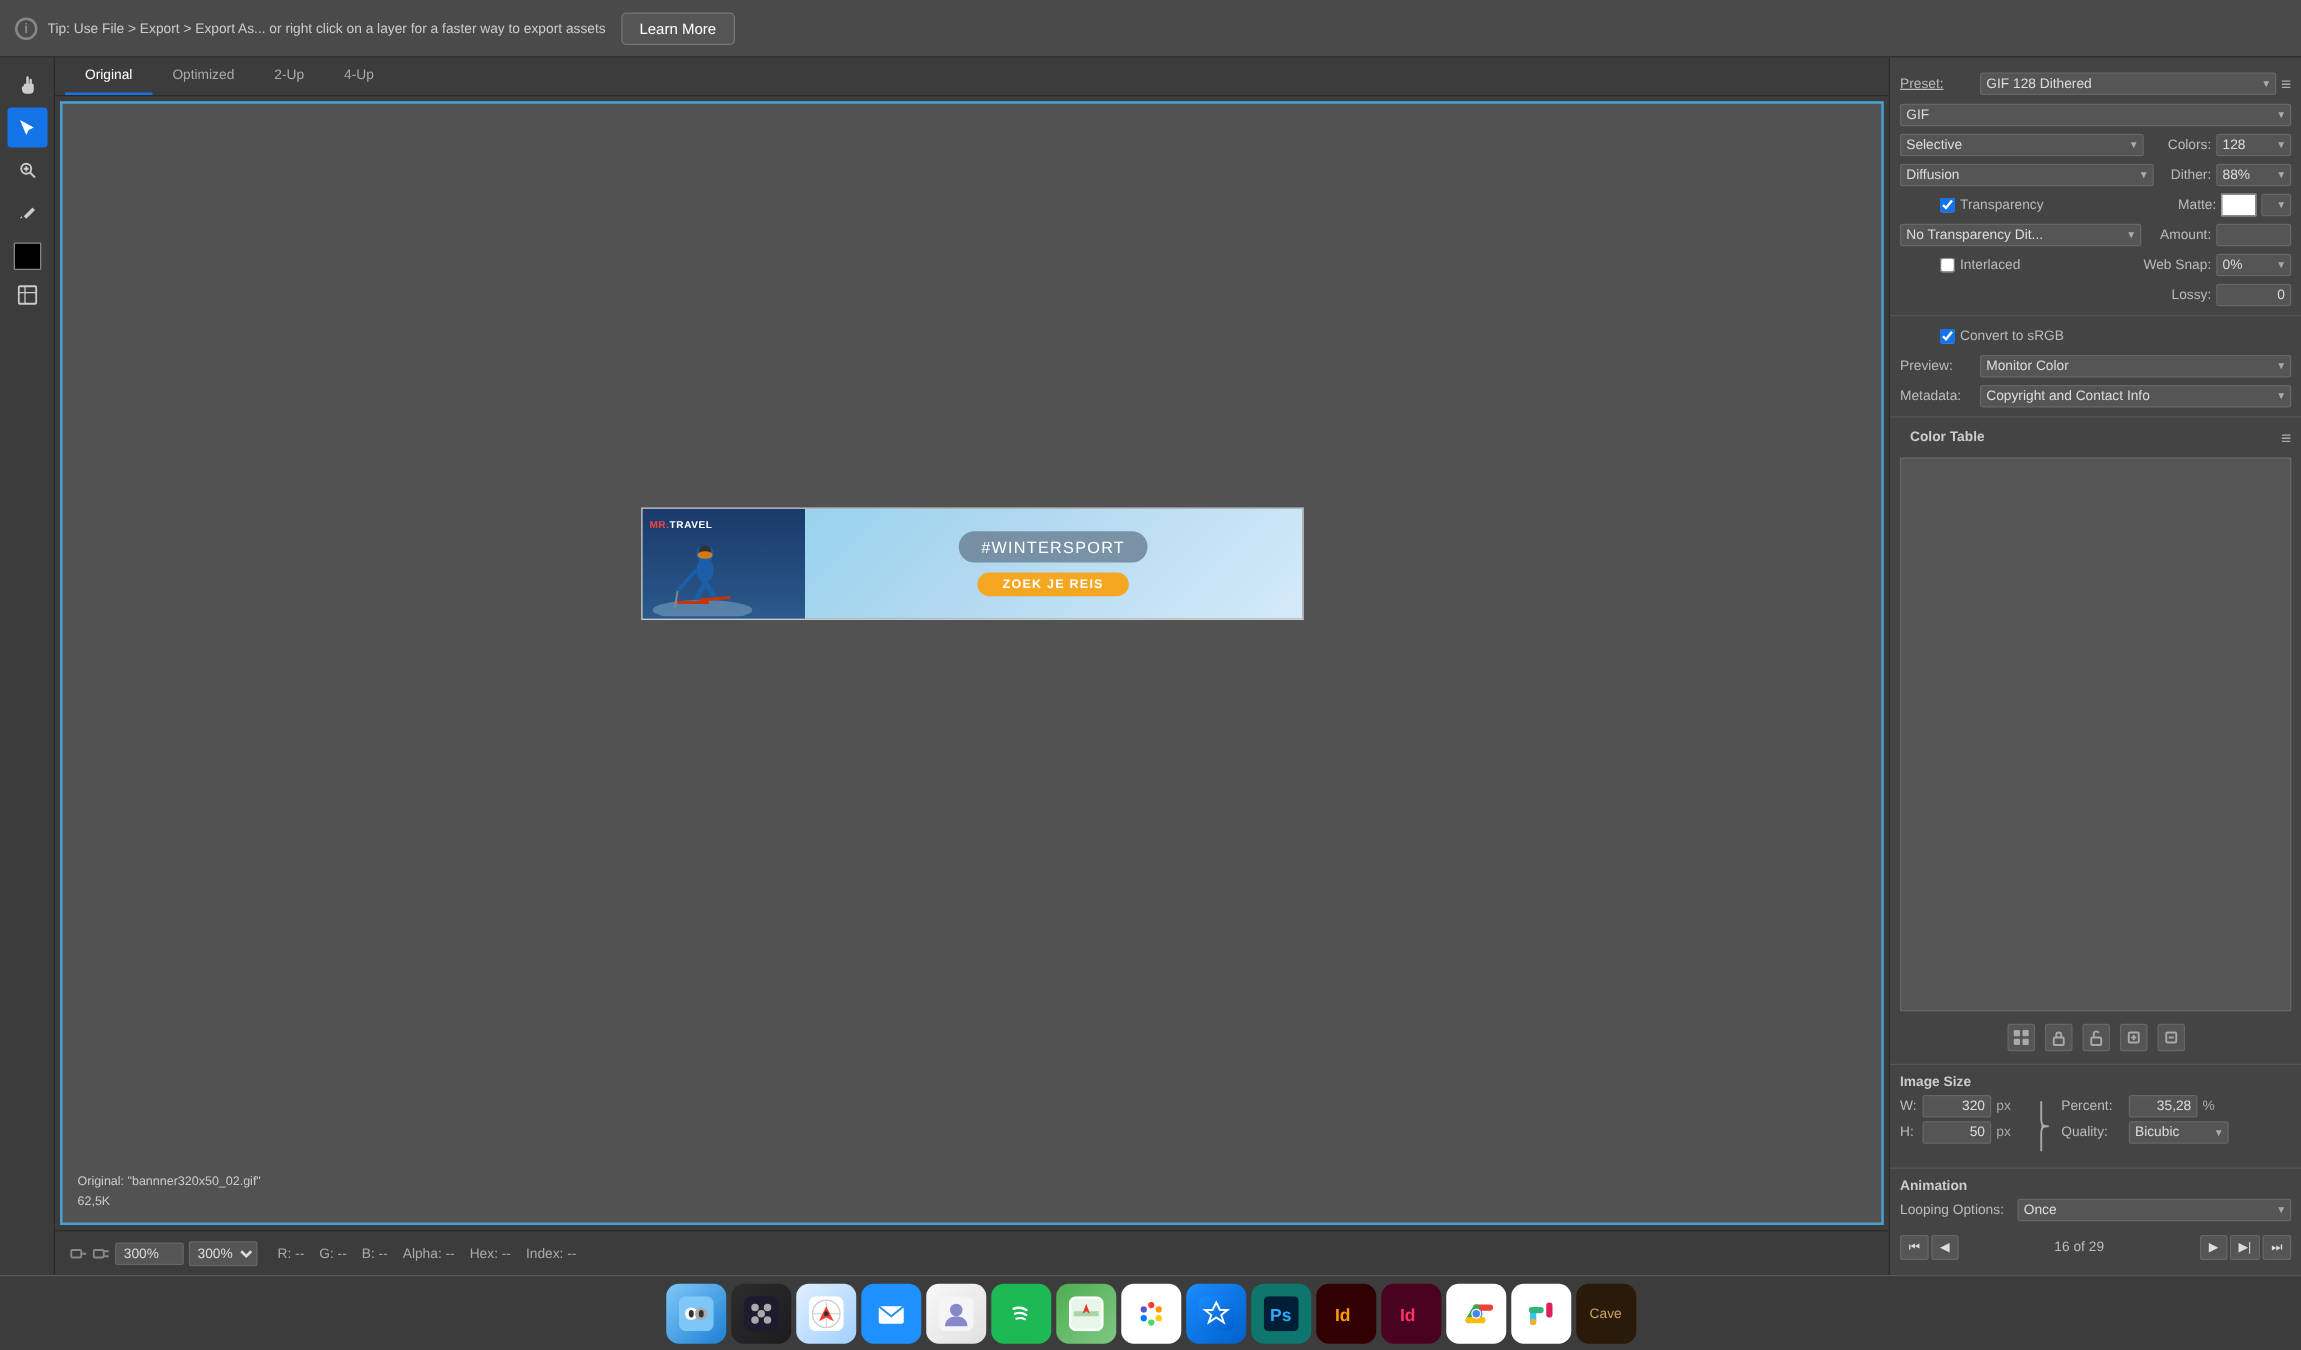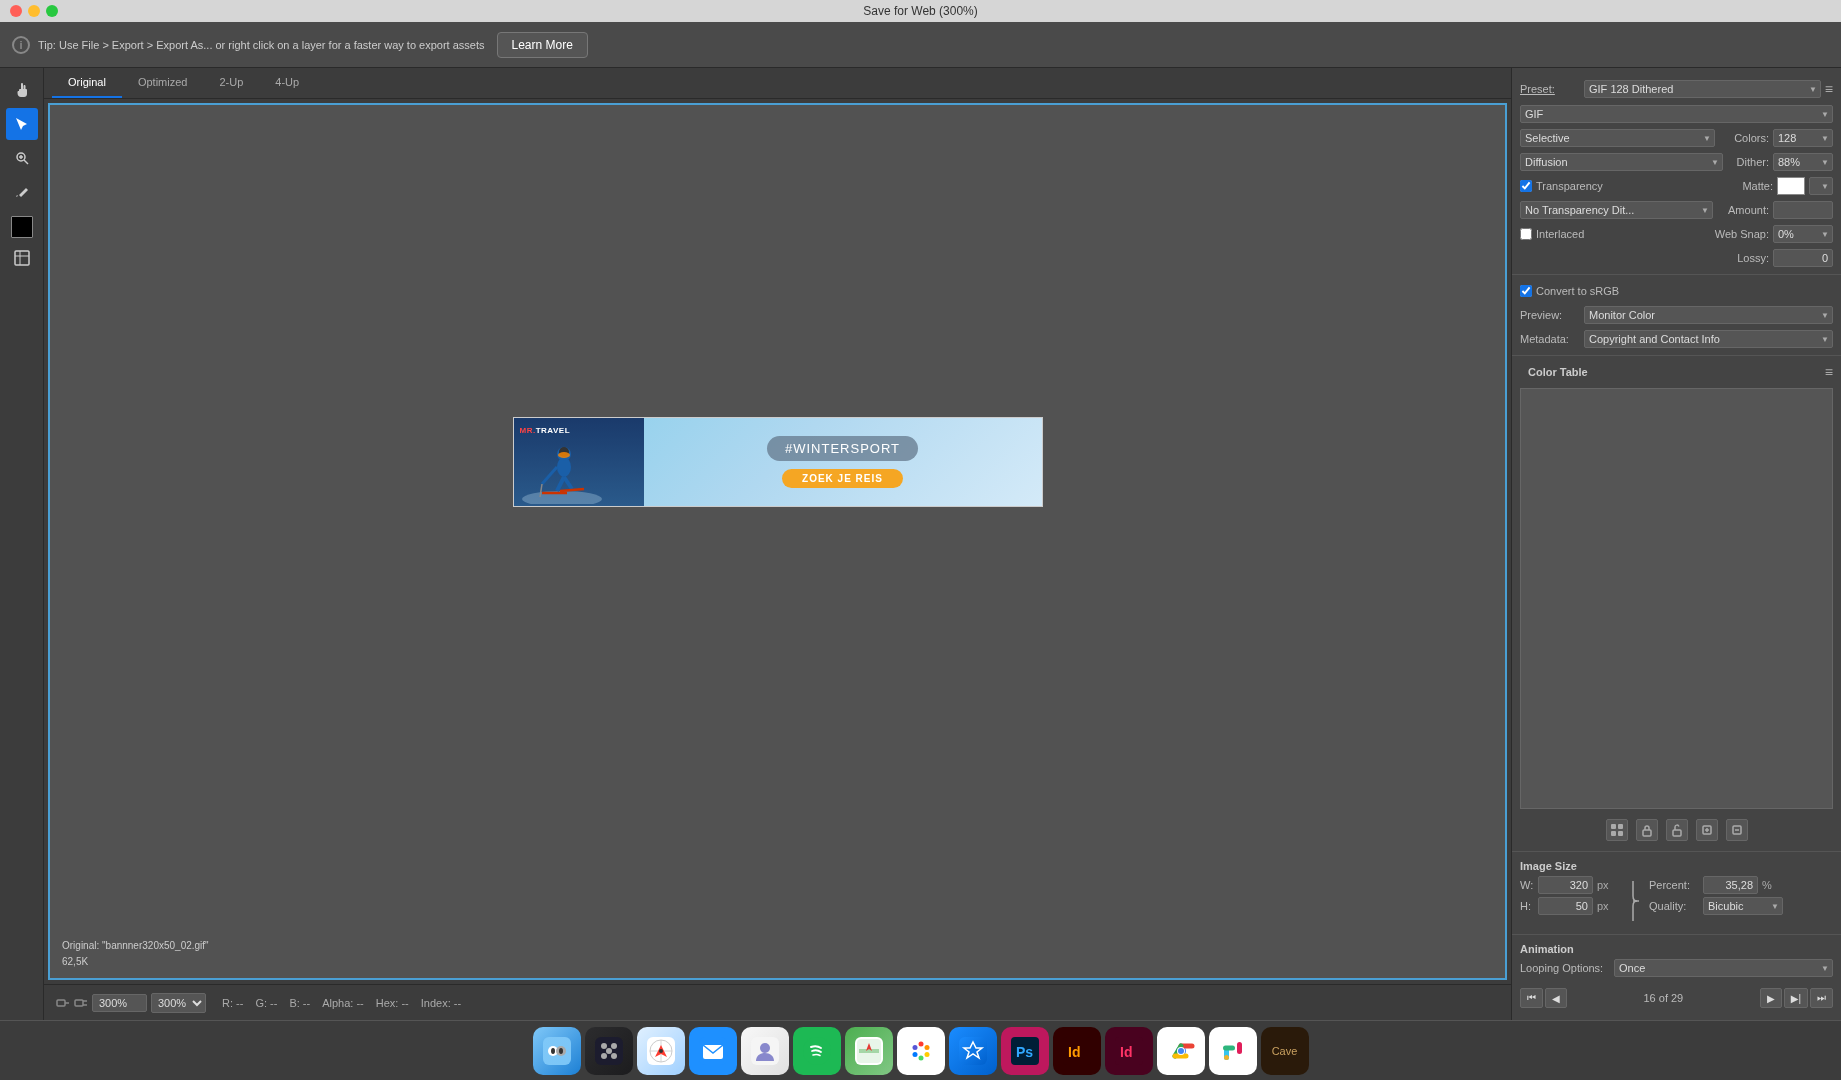--- a/index.html
+++ b/index.html
@@ -269,20 +269,21 @@
       font-size: 11px;
       min-width: 60px;
       text-decoration: underline;
     }
     .checkbox-label {
       display: flex;
       align-items: center;
       gap: 4px;
       color: #bbb;
       font-size: 11px;
+      margin-left: 32px;
     }
     input[type=checkbox] {
       width: 12px;
       height: 12px;
       accent-color: #1473e6;
     }
     .matte-color-box {
       width: 28px;
       height: 18px;
       background: #fff;
@@ -531,28 +532,20 @@
       position: absolute;
       bottom: 2px;
       left: 8px;
     }
   </style>
 </head>
 <body>
 
 <div id="app">
 
-  <div id="titlebar">
-    <div class="traffic-lights">
-      <div class="traffic-light tl-red"></div>
-      <div class="traffic-light tl-yellow"></div>
-      <div class="traffic-light tl-green"></div>
-    </div>
-    <span id="title-text">Save for Web (300%)</span>
-  </div>
 
   <div id="tipbar">
     <div class="tip-icon">i</div>
     <span class="tip-text">Tip: Use File &gt; Export &gt; Export As... or right click on a layer for a faster way to export assets</span>
     <button id="learn-more-btn">Learn More</button>
   </div>
 
   <div id="content-area">
 
     <div id="left-toolbar">
@@ -1027,21 +1020,21 @@
         <defs>
             <linearGradient id="as1" x1="0" y1="0" x2="1" y2="1">
               <stop stop-color="#1a8cff"></stop>
               <stop offset="1" stop-color="#0060cc"></stop>
             </linearGradient>
           </defs>
         <path d="M14 5l3 6h6l-5 4 2 6-6-4-6 4 2-6-5-4h6z" fill="none" stroke="white" stroke-width="1.5"></path>
       </svg>
     </div>
 
-    <div class="dock-icon" style="background:#be185d;">
+    <div class="dock-icon" style="background:#0f766e;">
       <svg width="28" height="28" viewBox="0 0 28 28">
         <rect width="28" height="28" rx="4" fill="#001e36"></rect>
         <text x="5" y="20" font-size="14" font-weight="bold" fill="#31a8ff" font-family="Arial">Ps</text>
       </svg>
     </div>
 
     <div class="dock-icon" style="background:#310000;">
       <svg width="28" height="28" viewBox="0 0 28 28">
         <rect width="28" height="28" rx="4" fill="#310000"></rect>
         <text x="5" y="20" font-size="14" font-weight="bold" fill="#ff9a00" font-family="Arial">Id</text>

